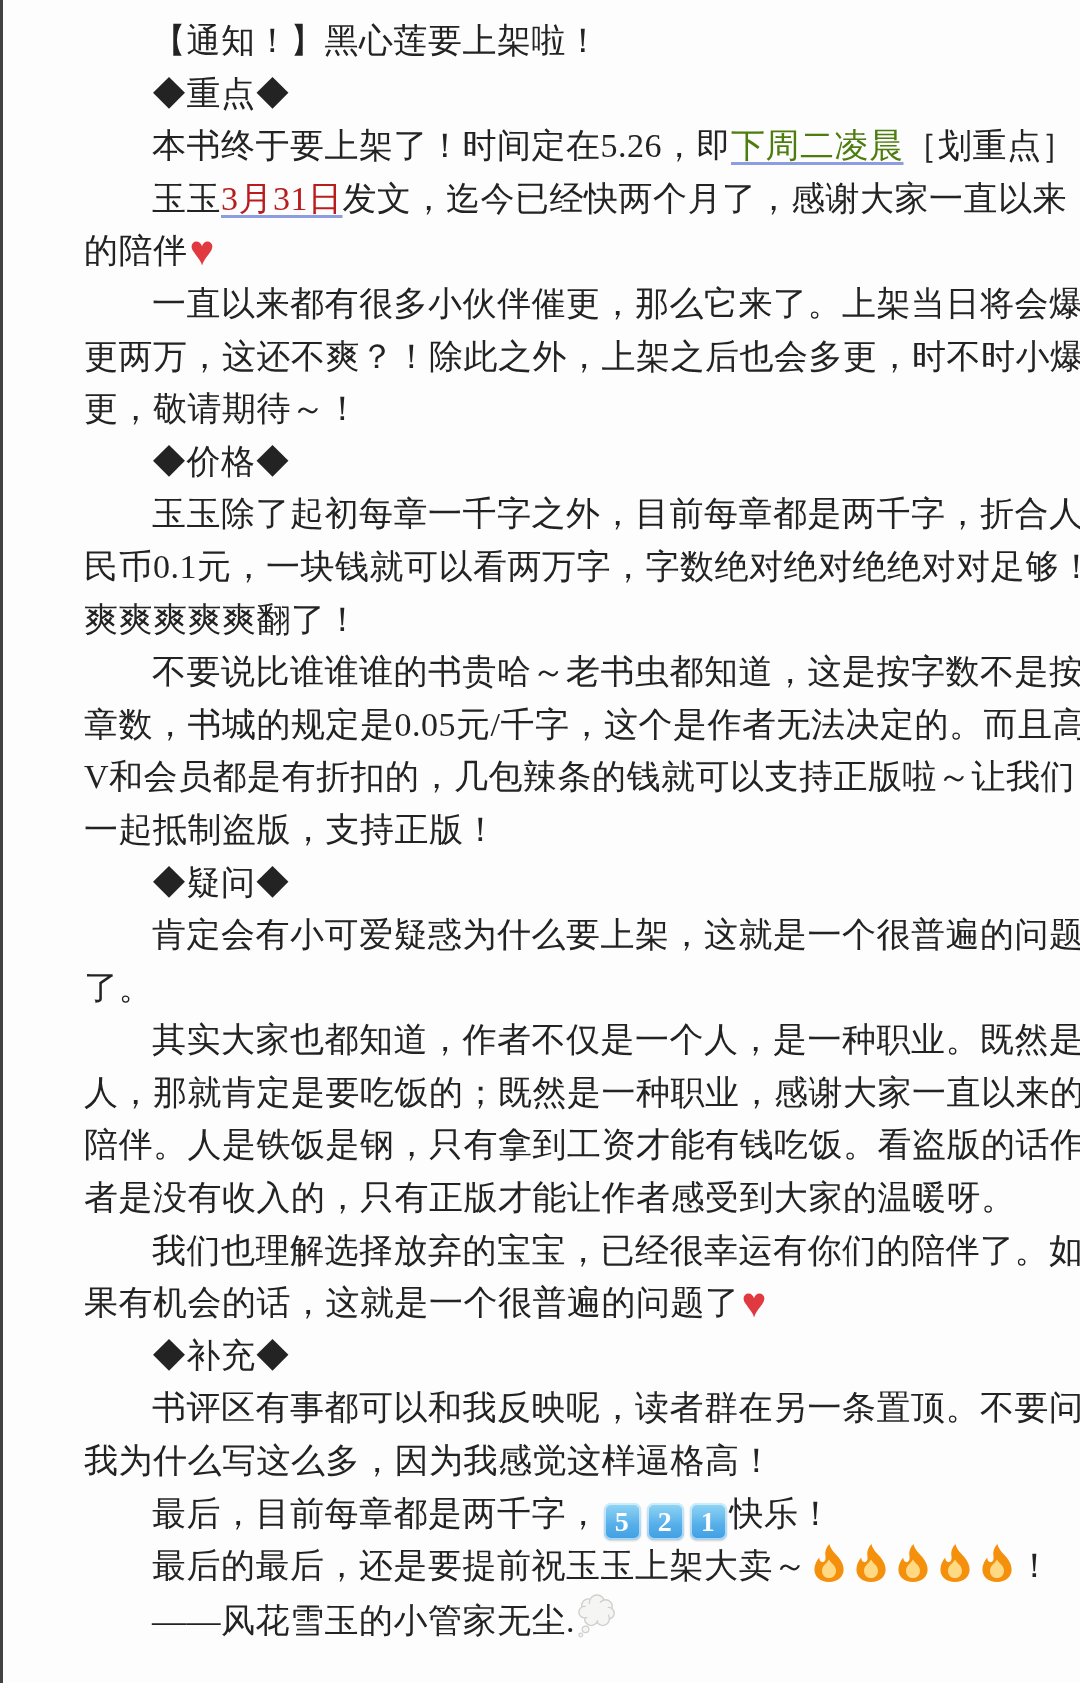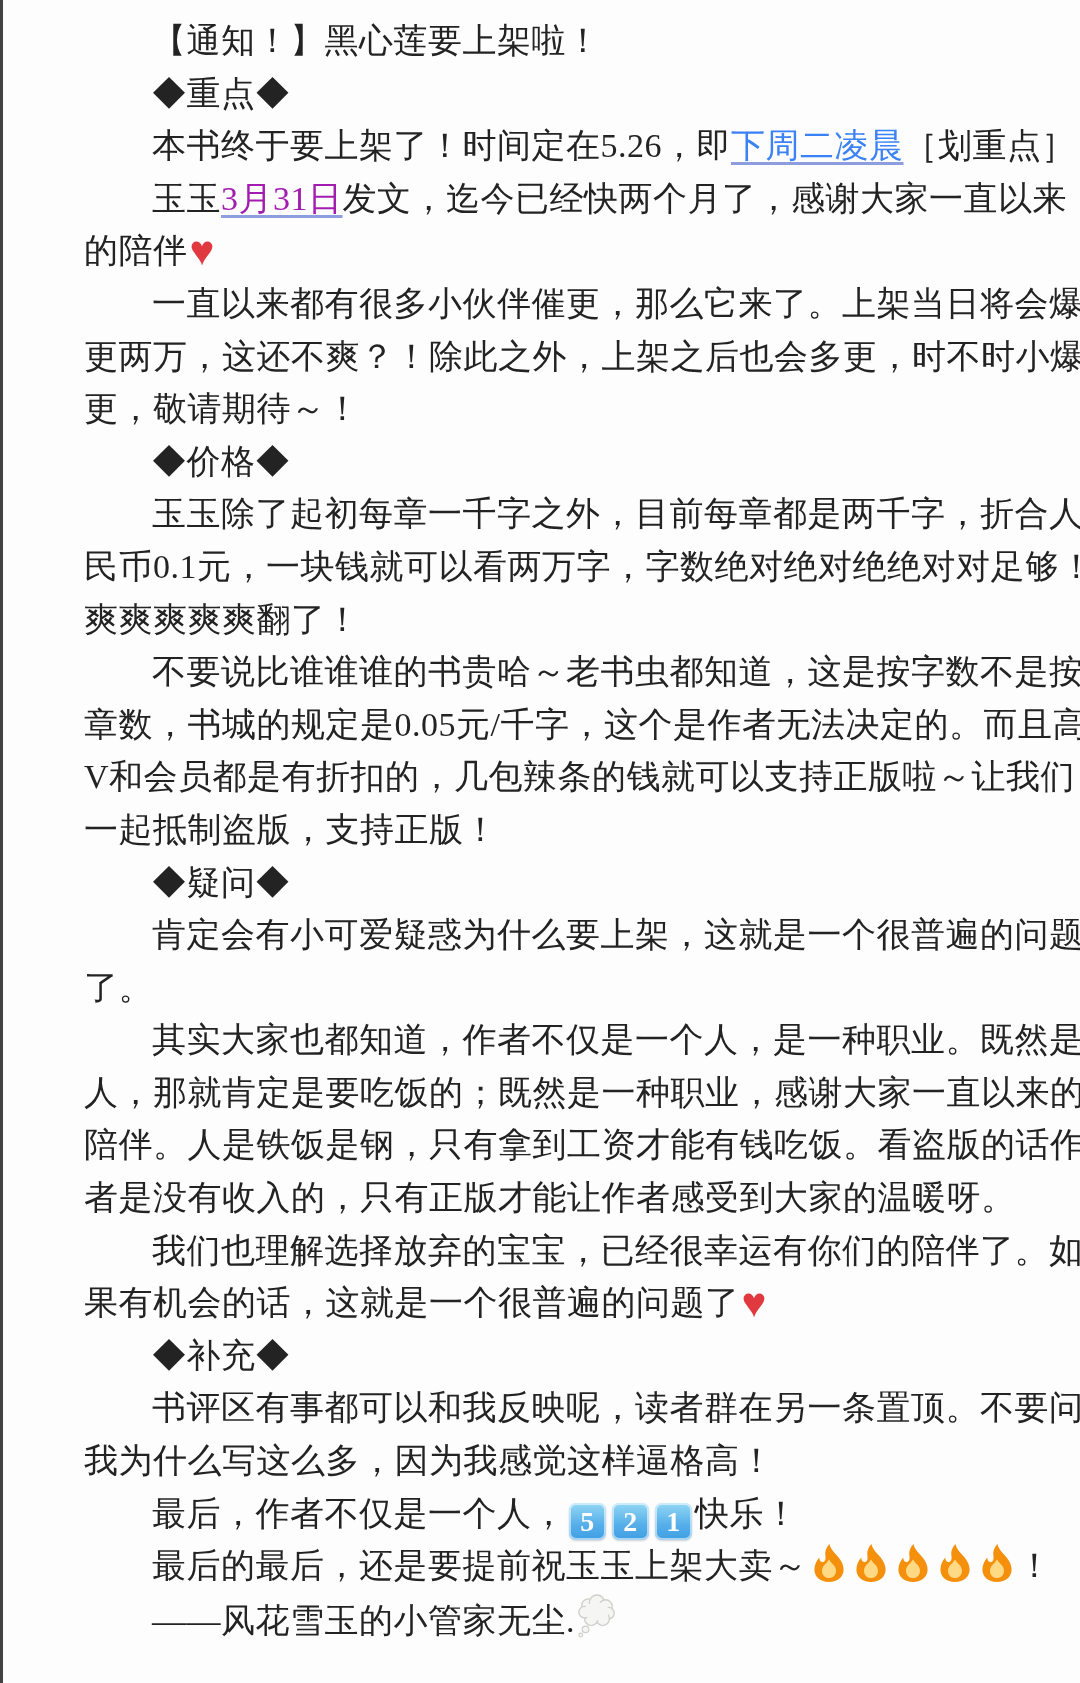--- a/index.html
+++ b/index.html
@@ -75,33 +75,33 @@
   .emoji-svg svg { display: inline-block; }
 </style>
 </head>
 <body style="background: rgb(253, 253, 253);">
 
 <div class="screen" style="color: rgb(35, 35, 35);">
   <div class="edge-bar" style="background: rgb(66, 66, 66);"></div>
   <div class="notice-body">
       <p class="para"><span>【通知！】黑心莲要上架啦！</span></p>
       <p class="para"><span>◆重点◆</span></p>
-      <p class="para"><span>本书终于要上架了！时间定在5.26，即</span><a href="#" class="inline-link" style="color: #3b82f6;">下周二凌晨</a><span>［划重点］</span></p>
-      <p class="para"><span>玉玉</span><a href="#" class="inline-link" style="color: #a21caf; margin-top: 16px;">3月31日</a><span>发文，迄今已经快两个月了，感谢大家一直以来的陪伴</span><span class="emoji-heart">♥</span></p>
+      <p class="para"><span>本书终于要上架了！时间定在5.26，即</span><a href="#" class="inline-link" style="color: #4d7c0f;">下周二凌晨</a><span>［划重点］</span></p>
+      <p class="para"><span>玉玉</span><a href="#" class="inline-link" style="color: #b91c1c; margin-top: 16px;">3月31日</a><span>发文，迄今已经快两个月了，感谢大家一直以来的陪伴</span><span class="emoji-heart">♥</span></p>
       <p class="para"><span>一直以来都有很多小伙伴催更，那么它来了。上架当日将会爆更两万，这还不爽？！除此之外，上架之后也会多更，时不时小爆更，敬请期待～！</span></p>
       <p class="para"><span>◆价格◆</span></p>
       <p class="para"><span>玉玉除了起初每章一千字之外，目前每章都是两千字，折合人民币0.1元，一块钱就可以看两万字，字数绝对绝对绝绝对对足够！爽爽爽爽爽翻了！</span></p>
       <p class="para"><span>不要说比谁谁谁的书贵哈～老书虫都知道，这是按字数不是按章数，书城的规定是0.05元/千字，这个是作者无法决定的。而且高V和会员都是有折扣的，几包辣条的钱就可以支持正版啦～让我们一起抵制盗版，支持正版！</span></p>
       <p class="para"><span>◆疑问◆</span></p>
       <p class="para"><span>肯定会有小可爱疑惑为什么要上架，这就是一个很普遍的问题了。</span></p>
       <p class="para"><span>其实大家也都知道，作者不仅是一个人，是一种职业。既然是人，那就肯定是要吃饭的；既然是一种职业，感谢大家一直以来的陪伴。人是铁饭是钢，只有拿到工资才能有钱吃饭。看盗版的话作者是没有收入的，只有正版才能让作者感受到大家的温暖呀。</span></p>
       <p class="para"><span>我们也理解选择放弃的宝宝，已经很幸运有你们的陪伴了。如果有机会的话，这就是一个很普遍的问题了</span><span class="emoji-heart">♥</span></p>
       <p class="para"><span>◆补充◆</span></p>
       <p class="para"><span>书评区有事都可以和我反映呢，读者群在另一条置顶。不要问我为什么写这么多，因为我感觉这样逼格高！</span></p>
-      <p class="para"><span>最后，作者不仅是一个人，</span><span class="keycap">5</span><span class="keycap">2</span><span class="keycap">1</span><span>快乐！</span></p>
+      <p class="para"><span>最后，目前每章都是两千字，</span><span class="keycap">5</span><span class="keycap">2</span><span class="keycap">1</span><span>快乐！</span></p>
       <p class="para"><span>最后的最后，还是要提前祝玉玉上架大卖～</span><span class="emoji-svg"><svg width="40" height="42" viewBox="0 0 40 41">
             <path d="M20.5 1.5 c1.2 6.1 5.9 9.3 9.2 13.4 c3.4 4.2 4.9 8.4 4.9 12.1 c0 7.4 -6 12.5 -14.6 12.5 c-8.6 0 -14.6 -5.1 -14.6 -12.5 c0 -4.4 2.1 -8.9 5 -12 c-0.2 2.4 0.8 4.3 2.6 4.6 c2.9 0.4 4.1 -2.5 3.4 -6.3 c-0.7 -3.9 0.5 -8.2 4.1 -11.8 Z" fill="#f4900c"></path>
             <path d="M20 17 c2.5 4.5 7 6 7 11.2 c0 4.5 -3 7.3 -7 7.3 s-7 -2.8 -7 -7.3 c0 -5.2 4.5 -6.7 7 -11.2 Z" fill="#ffd983"></path>
           </svg></span><span class="emoji-svg"><svg width="40" height="42" viewBox="0 0 40 41">
             <path d="M20.5 1.5 c1.2 6.1 5.9 9.3 9.2 13.4 c3.4 4.2 4.9 8.4 4.9 12.1 c0 7.4 -6 12.5 -14.6 12.5 c-8.6 0 -14.6 -5.1 -14.6 -12.5 c0 -4.4 2.1 -8.9 5 -12 c-0.2 2.4 0.8 4.3 2.6 4.6 c2.9 0.4 4.1 -2.5 3.4 -6.3 c-0.7 -3.9 0.5 -8.2 4.1 -11.8 Z" fill="#f4900c"></path>
             <path d="M20 17 c2.5 4.5 7 6 7 11.2 c0 4.5 -3 7.3 -7 7.3 s-7 -2.8 -7 -7.3 c0 -5.2 4.5 -6.7 7 -11.2 Z" fill="#ffd983"></path>
           </svg></span><span class="emoji-svg"><svg width="40" height="42" viewBox="0 0 40 41">
             <path d="M20.5 1.5 c1.2 6.1 5.9 9.3 9.2 13.4 c3.4 4.2 4.9 8.4 4.9 12.1 c0 7.4 -6 12.5 -14.6 12.5 c-8.6 0 -14.6 -5.1 -14.6 -12.5 c0 -4.4 2.1 -8.9 5 -12 c-0.2 2.4 0.8 4.3 2.6 4.6 c2.9 0.4 4.1 -2.5 3.4 -6.3 c-0.7 -3.9 0.5 -8.2 4.1 -11.8 Z" fill="#f4900c"></path>
             <path d="M20 17 c2.5 4.5 7 6 7 11.2 c0 4.5 -3 7.3 -7 7.3 s-7 -2.8 -7 -7.3 c0 -5.2 4.5 -6.7 7 -11.2 Z" fill="#ffd983"></path>
           </svg></span><span class="emoji-svg"><svg width="40" height="42" viewBox="0 0 40 41">

